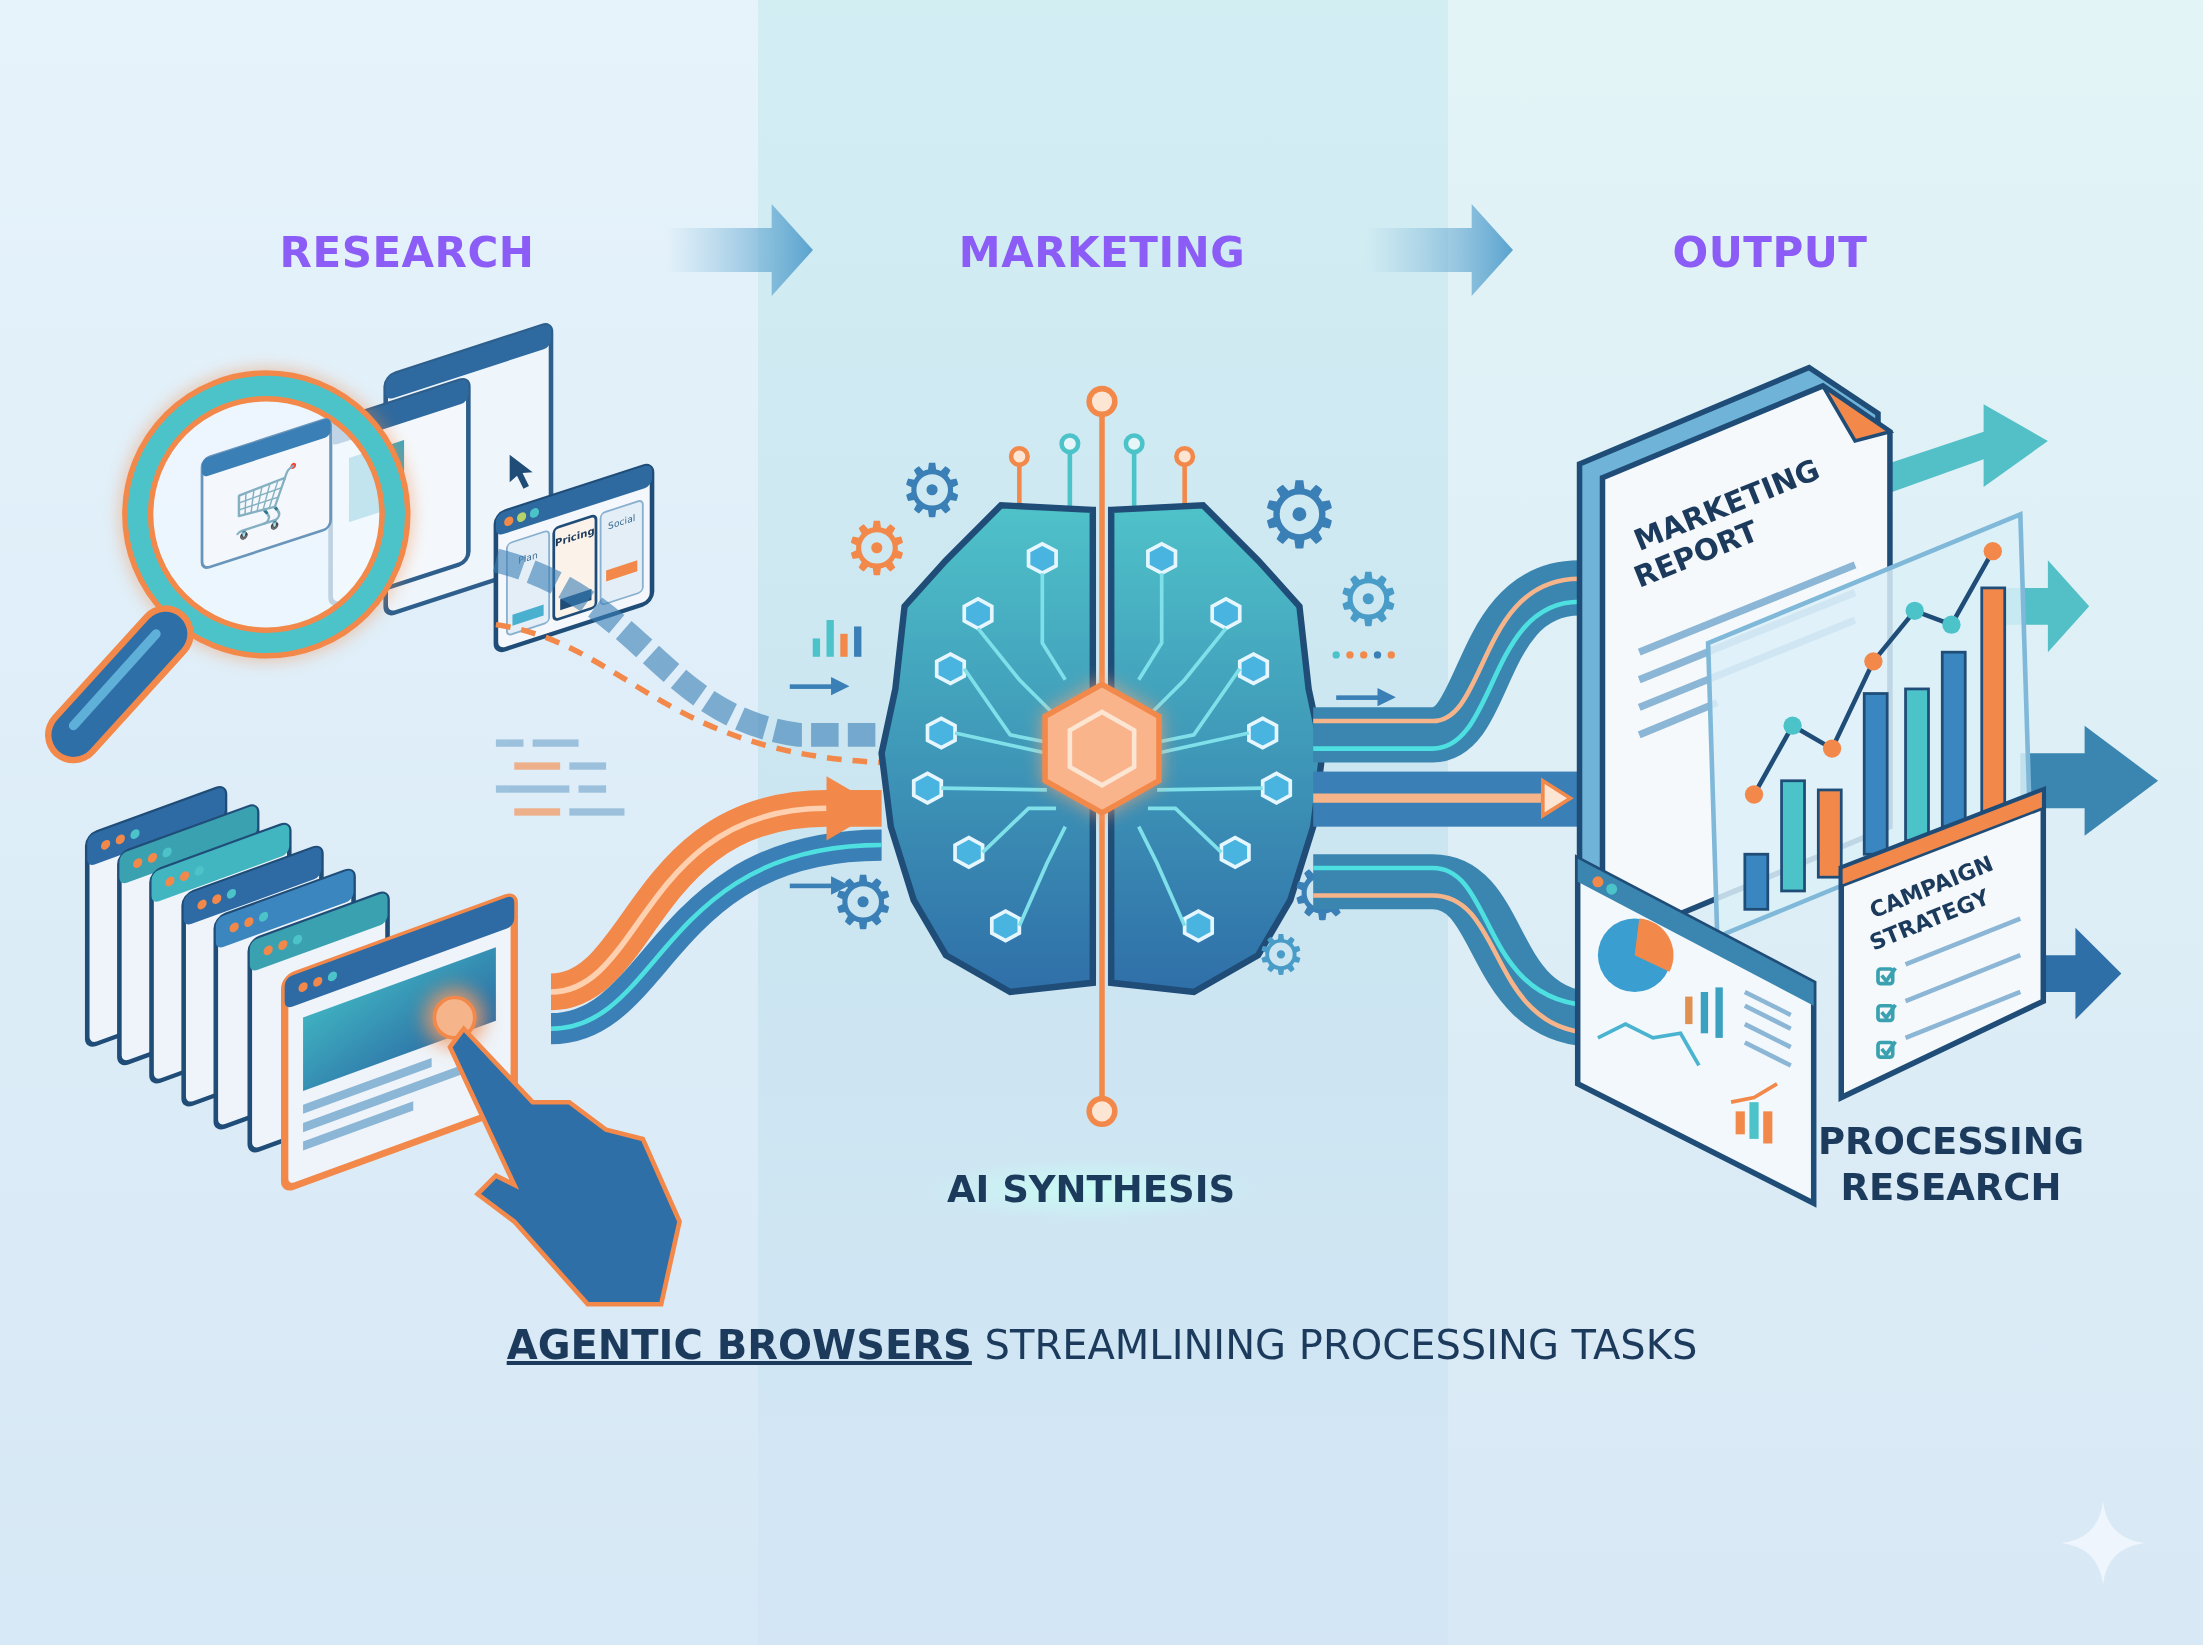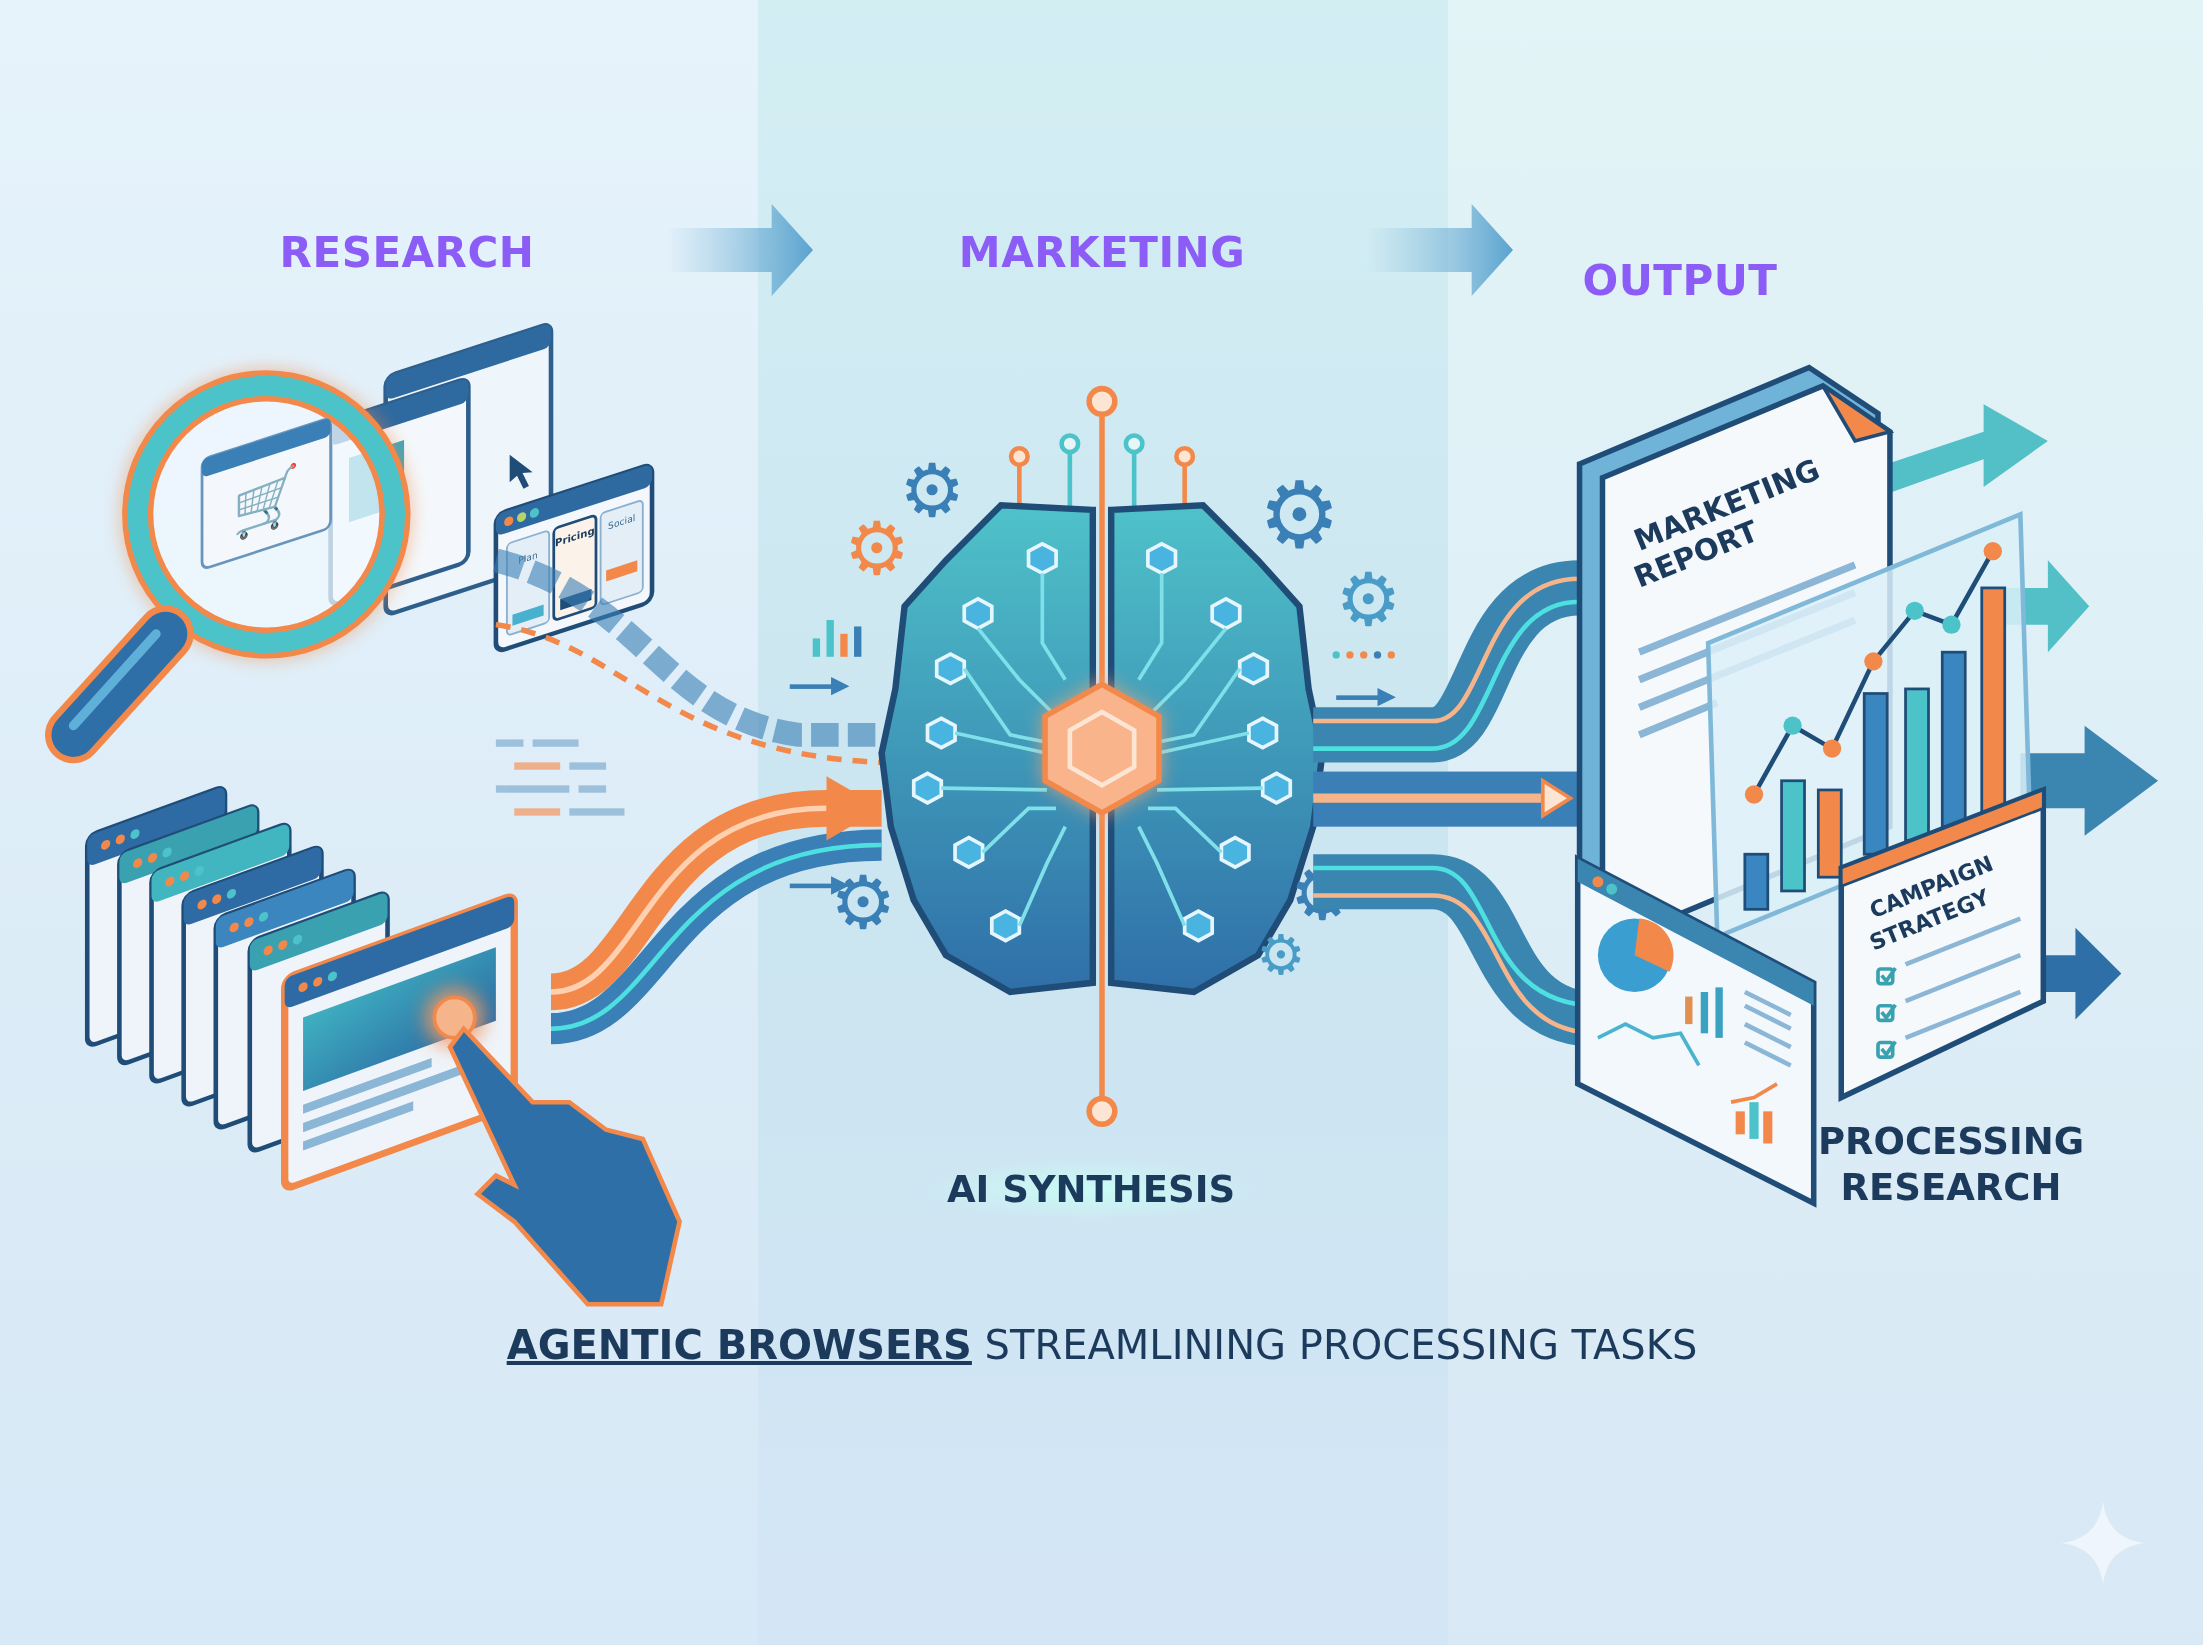--- a/index.html
+++ b/index.html
@@ -26,21 +26,21 @@
   .doc-text { font-family:"DejaVu Sans", sans-serif; font-weight:bold; fill:#1b3a5c; }
 </style>
 </head>
 <body>
 
 <div class="panel-mid"></div>
 <div class="panel-right"></div>
 
 <div class="stage-title" style="left:407px;">RESEARCH</div>
 <div class="stage-title" style="left:1102px;">MARKETING</div>
-<div class="stage-title" style="left:1680px;margin-top:28px;">OUTPUT</div>
+<div class="stage-title" style="left:1770px;">OUTPUT</div>
 
 <svg class="stage-arrow" style="left:666px;" viewBox="0 0 160 100">
   <defs>
       <linearGradient id="ag" x1="0" x2="1">
         <stop offset="0" stop-color="#7fb8d8" stop-opacity="0"></stop>
         <stop offset="1" stop-color="#5aa3cf"></stop>
       </linearGradient>
     </defs>
   <polygon points="0,26 115,26 115,0 160,50 115,100 115,74 0,74" fill="url(#ag)"></polygon>
 </svg>

